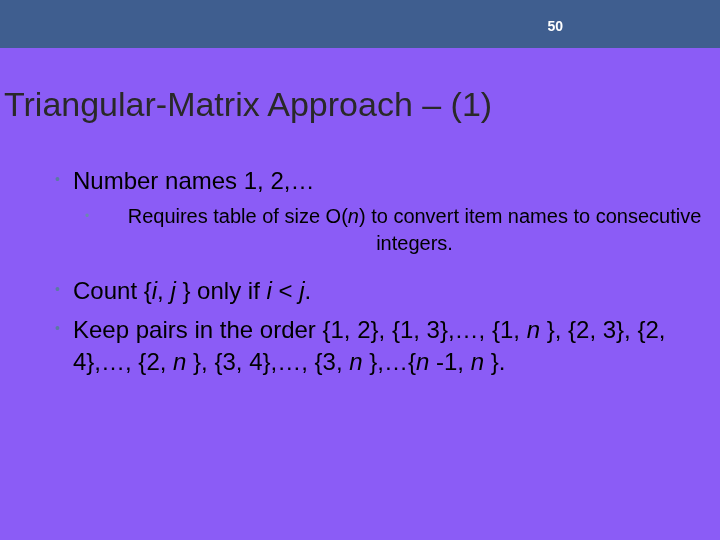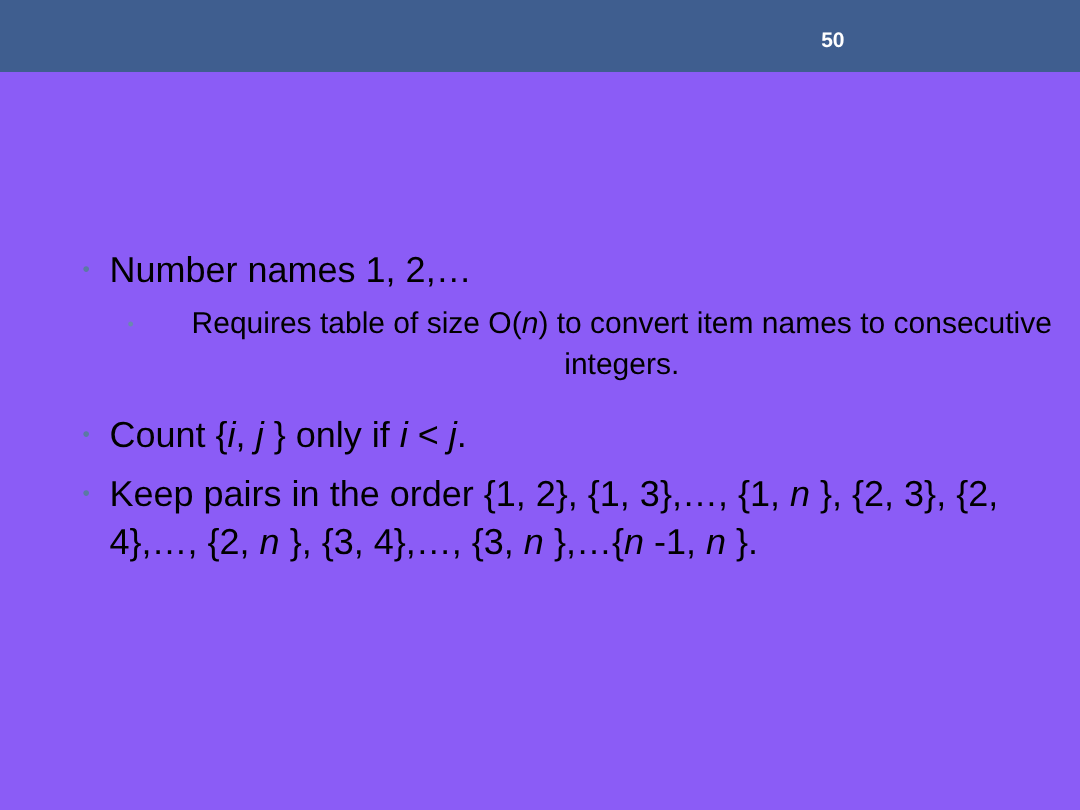--- a/index.html
+++ b/index.html
@@ -82,20 +82,21 @@
   }
   i { font-style: italic; }
 </style>
 </head>
 <body>
 <div class="slide">
 
   <div class="top-band"></div>
   <div class="page-number">50</div>
 
+  <div class="title">Triangular-Matrix Approach – (1)</div>
 
   <div class="content">
     <div class="level1">Number names 1, 2,…</div>
     <div class="level2">Requires table of size O(<i>n</i>) to convert item names to consecutive integers.</div>
     <div class="level1">Count {<i>i</i>, <i>j</i> } only if <i>i</i> &lt; <i>j</i>.</div>
     <div class="level1">Keep pairs in the order {1, 2}, {1, 3},…, {1, <i>n</i> }, {2, 3}, {2, 4},…, {2, <i>n</i> }, {3, 4},…, {3, <i>n</i> },…{<i>n</i> -1, <i>n</i> }.</div>
   </div>
 
 </div>
 

